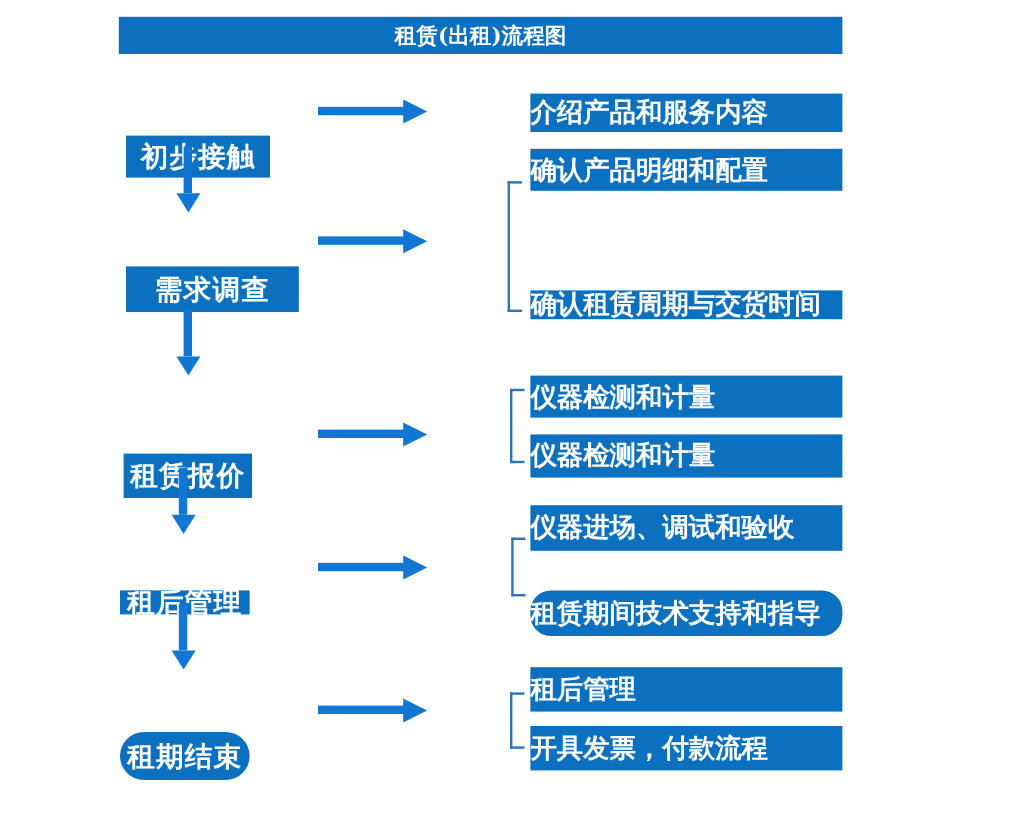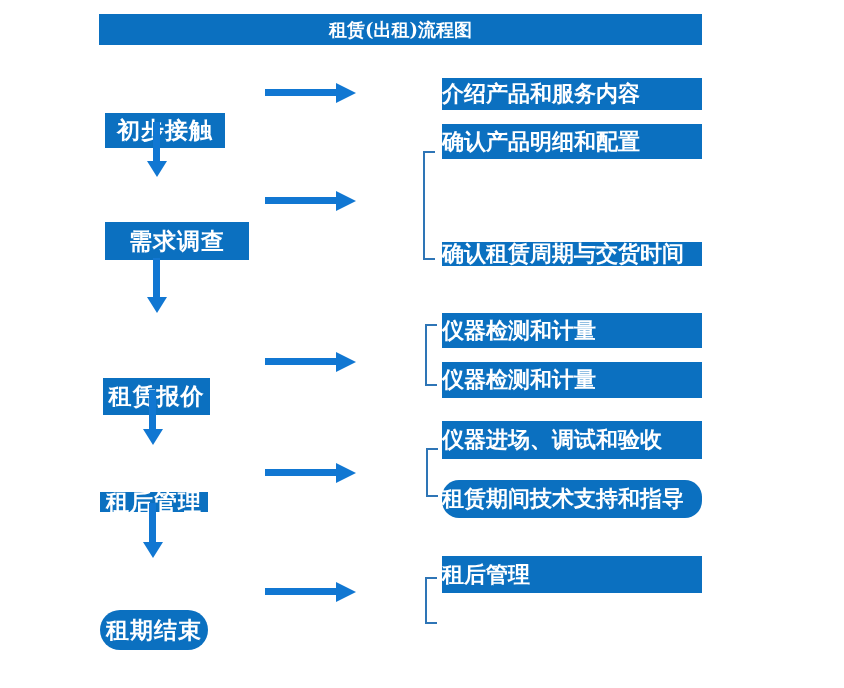--- a/index.html
+++ b/index.html
@@ -104,16 +104,17 @@
   <div class="bracket" style="left:425px;top:324px;height:62px;"></div>
   <div class="bracket" style="left:426px;top:448px;height:49px;"></div>
   <div class="bracket" style="left:425px;top:577px;height:47px;"></div>
 
   <div class="detail-box" style="top:78px;height:32px;">介绍产品和服务内容</div>
   <div class="detail-box" style="top:124px;height:35px;">确认产品明细和配置</div>
   <div class="detail-box" style="top:242px;height:24px;">确认租赁周期与交货时间</div>
   <div class="detail-box" style="top:313px;height:35px;">仪器检测和计量</div>
   <div class="detail-box" style="top:362px;height:36px;">仪器检测和计量</div>
   <div class="detail-box" style="top:421px;height:38px;text-align:right;">仪器进场、调试和验收</div>
-  <div class="detail-box" style="top:480px;height:38px;border-radius:17px;">租赁期间技术支持和指导</div>
+  <div class="detail-box" style="top:492px;height:38px;border-radius:17px;">租赁期间技术支持和指导</div>
   <div class="detail-box" style="top:556px;height:37px;">租后管理</div>
+  <div class="detail-box" style="top:605px;height:37px;">开具发票，付款流程</div>
 
 </div>
 
 </body></html>

